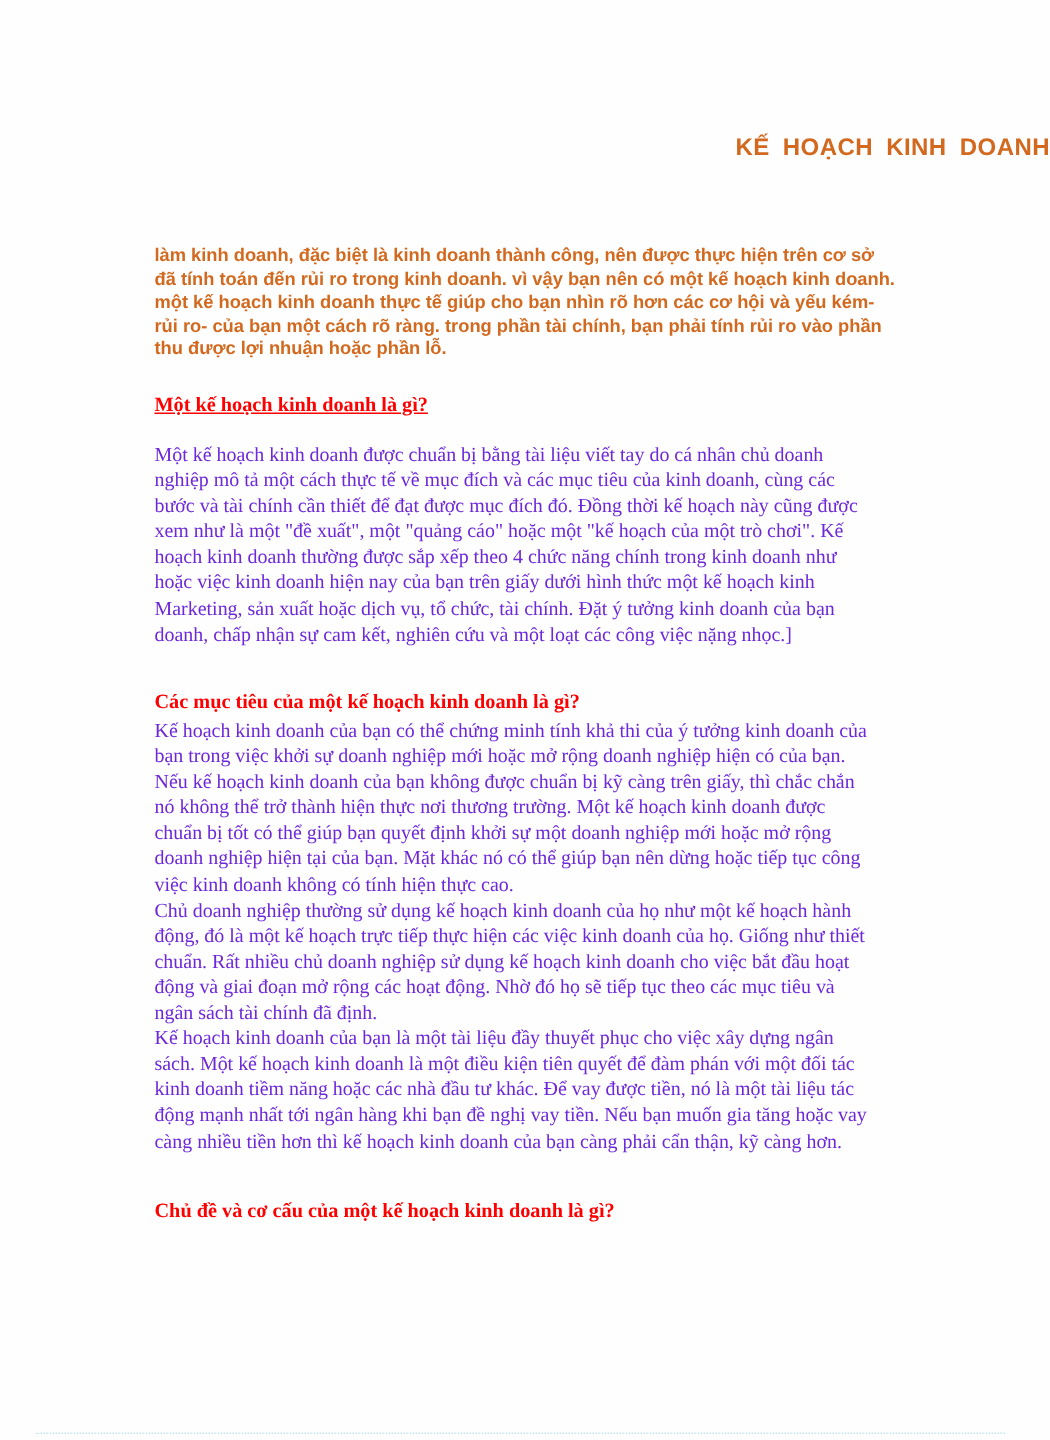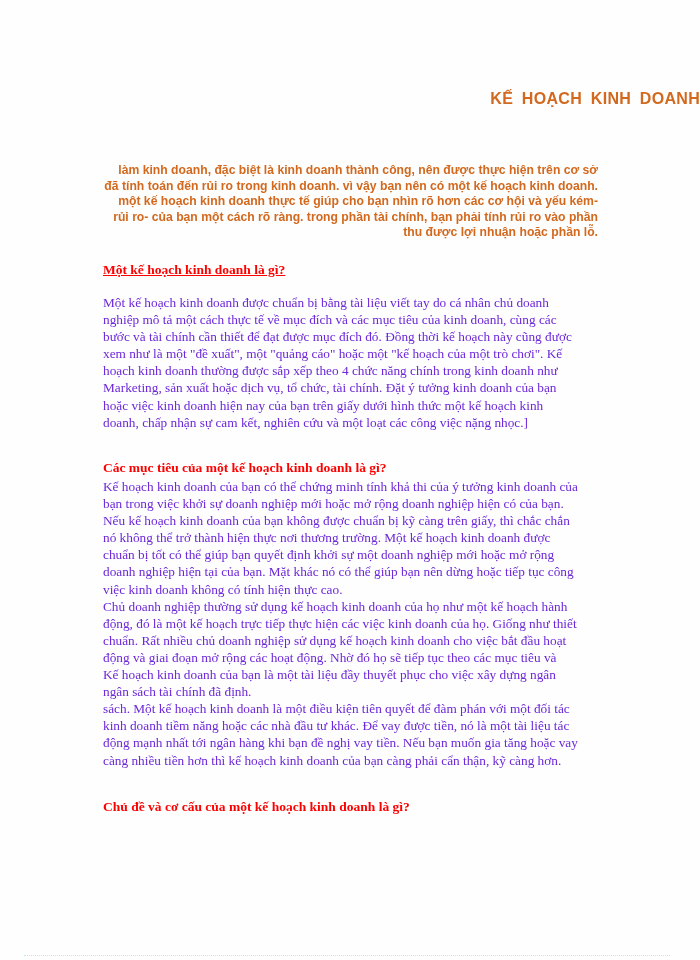--- a/index.html
+++ b/index.html
@@ -30,21 +30,21 @@
       font-size: 16px;
       color: #d2691e;
       letter-spacing: 0.3px;
       word-spacing: 4px;
     }
     .intro {
       position: absolute;
       top: 163px;
       left: 103px;
       width: 495px;
-      text-align: right;
+      text-align: left;
       font-family: "Liberation Sans", sans-serif;
       font-weight: bold;
       font-size: 12.2px;
       line-height: 15.5px;
       color: #d2691e;
     }
     .heading {
       position: absolute;
       left: 103px;
       font-family: "Liberation Serif", serif;
@@ -84,40 +84,40 @@
 
   <div class="intro">làm kinh doanh, đặc biệt là kinh doanh thành công, nên được thực hiện trên cơ sở đã tính toán đến rủi ro trong kinh doanh. vì vậy bạn nên có một kế hoạch kinh doanh. một kế hoạch kinh doanh thực tế giúp cho bạn nhìn rõ hơn các cơ hội và yếu kém- rủi ro- của bạn một cách rõ ràng. trong phần tài chính, bạn phải tính rủi ro vào phần thu được lợi nhuận hoặc phần lỗ.</div>
 
   <div class="heading" style="top:262px;text-decoration:underline;">Một kế hoạch kinh doanh là gì?</div>
   <div class="para" style="top:294px;">
     <span class="ln">Một kế hoạch kinh  doanh  được chuẩn  bị bằng tài liệu  viết  tay do cá nhân  chủ  doanh</span>
     <span class="ln">nghiệp  mô tả một cách thực tế về mục  đích  và các mục  tiêu  của kinh  doanh,  cùng các</span>
     <span class="ln">bước và tài chính  cần thiết  để đạt được mục  đích đó. Đồng  thời kế hoạch  này cũng  được</span>
     <span class="ln">xem như là một "đề xuất",  một "quảng  cáo" hoặc một "kế hoạch  của một trò chơi".  Kế</span>
     <span class="ln">hoạch kinh  doanh thường  được sắp xếp theo 4 chức năng  chính  trong kinh  doanh như</span>
+    <span class="ln">hoặc việc  kinh  doanh hiện  nay của bạn trên giấy  dưới hình  thức một kế hoạch kinh</span>
     <span class="ln">Marketing,  sản xuất hoặc dịch vụ, tổ chức, tài chính.  Đặt ý tưởng kinh  doanh của bạn</span>
-    <span class="ln">hoặc việc  kinh  doanh hiện  nay của bạn trên giấy  dưới hình  thức một kế hoạch kinh</span>
     <span class="ln">doanh,  chấp nhận  sự cam kết, nghiên  cứu và một loạt các công việc  nặng  nhọc.]</span>
   </div>
 
   <div class="heading" style="top:444px;margin-top:16px;">Các mục tiêu của một kế hoạch kinh doanh là gì?</div>
   <div class="para" style="top:478px;">
     <span class="ln">Kế hoạch kinh  doanh của bạn có thể chứng minh  tính  khả thi của ý tưởng kinh  doanh của</span>
     <span class="ln">bạn trong việc  khởi sự doanh nghiệp  mới hoặc mở rộng  doanh nghiệp  hiện  có của bạn.</span>
     <span class="ln">Nếu kế hoạch kinh  doanh  của bạn không  được chuẩn  bị kỹ càng trên giấy,  thì chắc chắn</span>
     <span class="ln">nó không  thể trở thành  hiện  thực nơi thương  trường.  Một kế hoạch kinh  doanh được</span>
     <span class="ln">chuẩn  bị tốt có thể giúp  bạn quyết định  khởi sự một doanh nghiệp  mới hoặc mở rộng</span>
     <span class="ln">doanh nghiệp  hiện tại của bạn. Mặt khác nó có thể giúp  bạn nên dừng hoặc tiếp tục công</span>
     <span class="ln">việc  kinh  doanh không  có tính  hiện  thực cao.</span>
     <span class="ln">Chủ doanh nghiệp  thường  sử dụng kế hoạch kinh  doanh của họ như một kế hoạch hành</span>
     <span class="ln">động, đó là một kế hoạch trực tiếp thực hiện  các việc  kinh  doanh  của họ. Giống  như thiết</span>
     <span class="ln">chuẩn.  Rất nhiều  chủ doanh nghiệp  sử dụng kế hoạch kinh  doanh cho việc  bắt đầu hoạt</span>
     <span class="ln">động và giai  đoạn mở rộng các hoạt động. Nhờ đó họ sẽ tiếp tục theo các mục  tiêu  và</span>
+    <span class="ln">ngân  sách tài chính  đã định.</span>
     <span class="ln">Kế hoạch kinh  doanh của bạn là một tài liệu  đầy thuyết  phục cho việc  xây dựng ngân</span>
-    <span class="ln">ngân  sách tài chính  đã định.</span>
     <span class="ln">sách. Một kế hoạch kinh  doanh là một điều kiện tiên  quyết  để đàm phán với một đối tác</span>
     <span class="ln">kinh  doanh tiềm năng hoặc các nhà đầu tư khác. Để vay được tiền,  nó là một tài liệu  tác</span>
     <span class="ln">động mạnh  nhất tới ngân  hàng khi bạn đề nghị  vay tiền.  Nếu bạn muốn  gia tăng hoặc vay</span>
     <span class="ln">càng nhiều  tiền hơn thì kế hoạch kinh  doanh của bạn càng phải cẩn thận,  kỹ càng hơn.</span>
   </div>
 
   <div class="heading" style="top:799px;text-align:center;">Chủ đề và cơ cấu của một kế hoạch kinh doanh là gì?</div>
 
   <div class="dotline"></div>
 </div>

